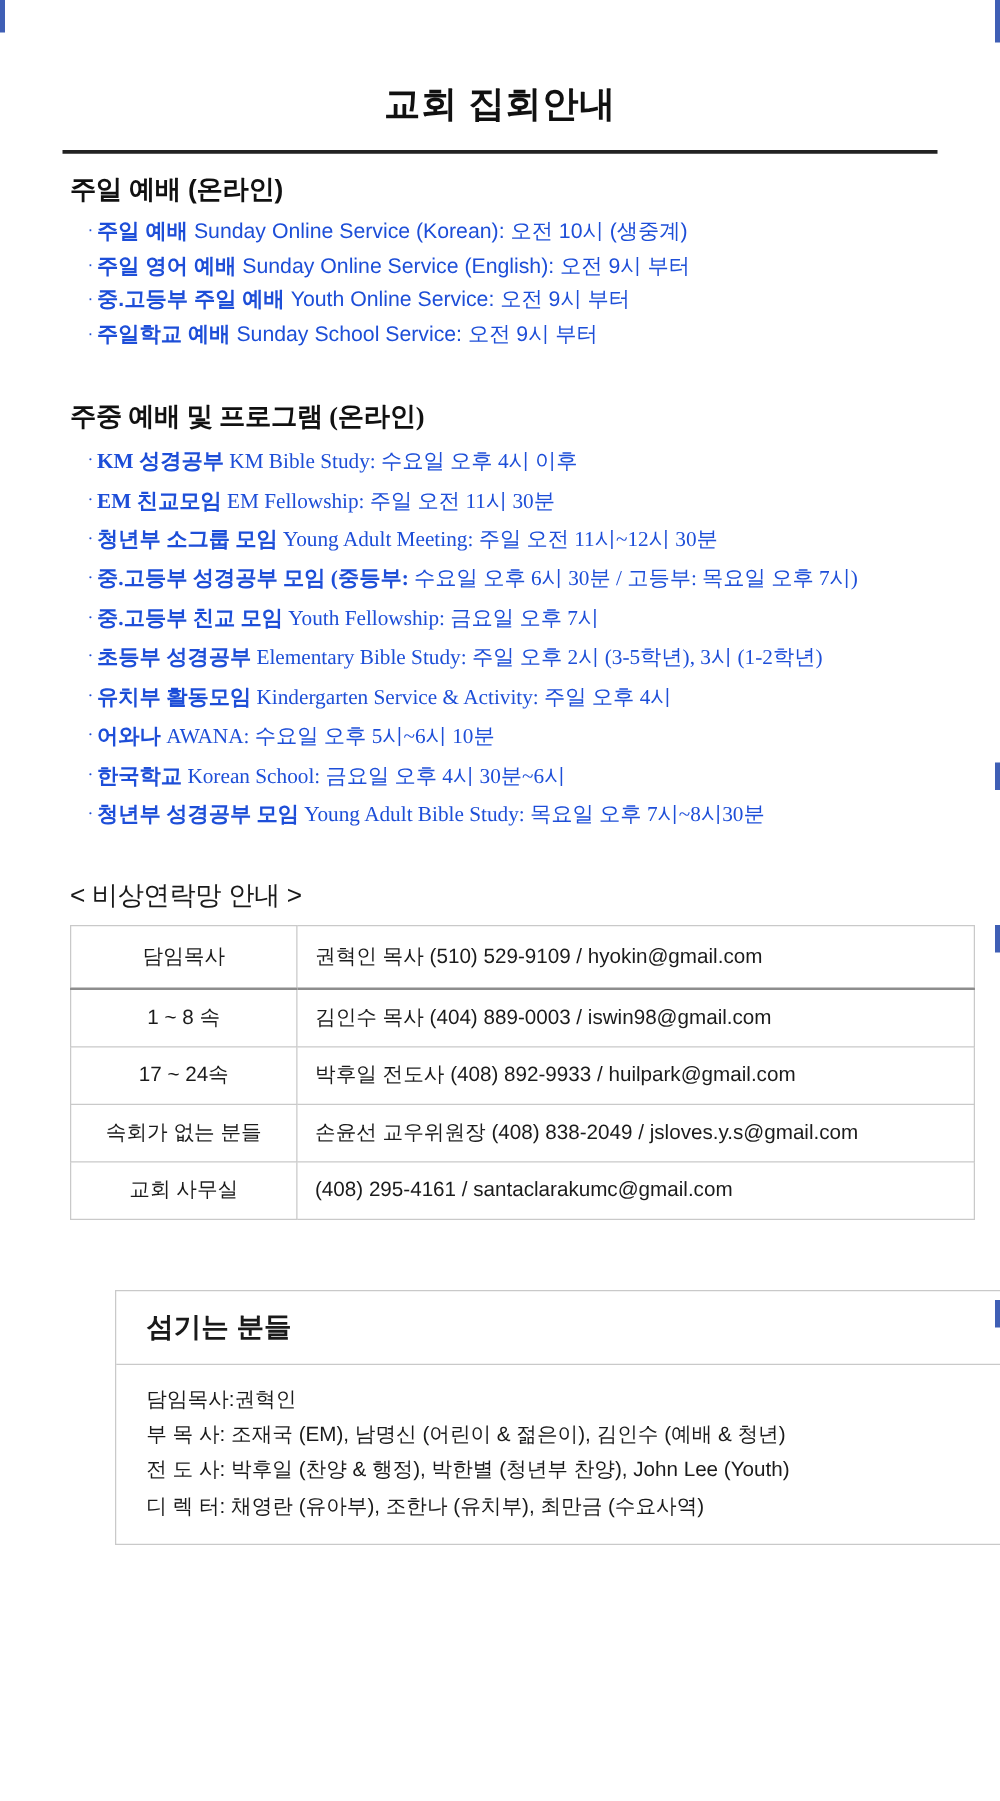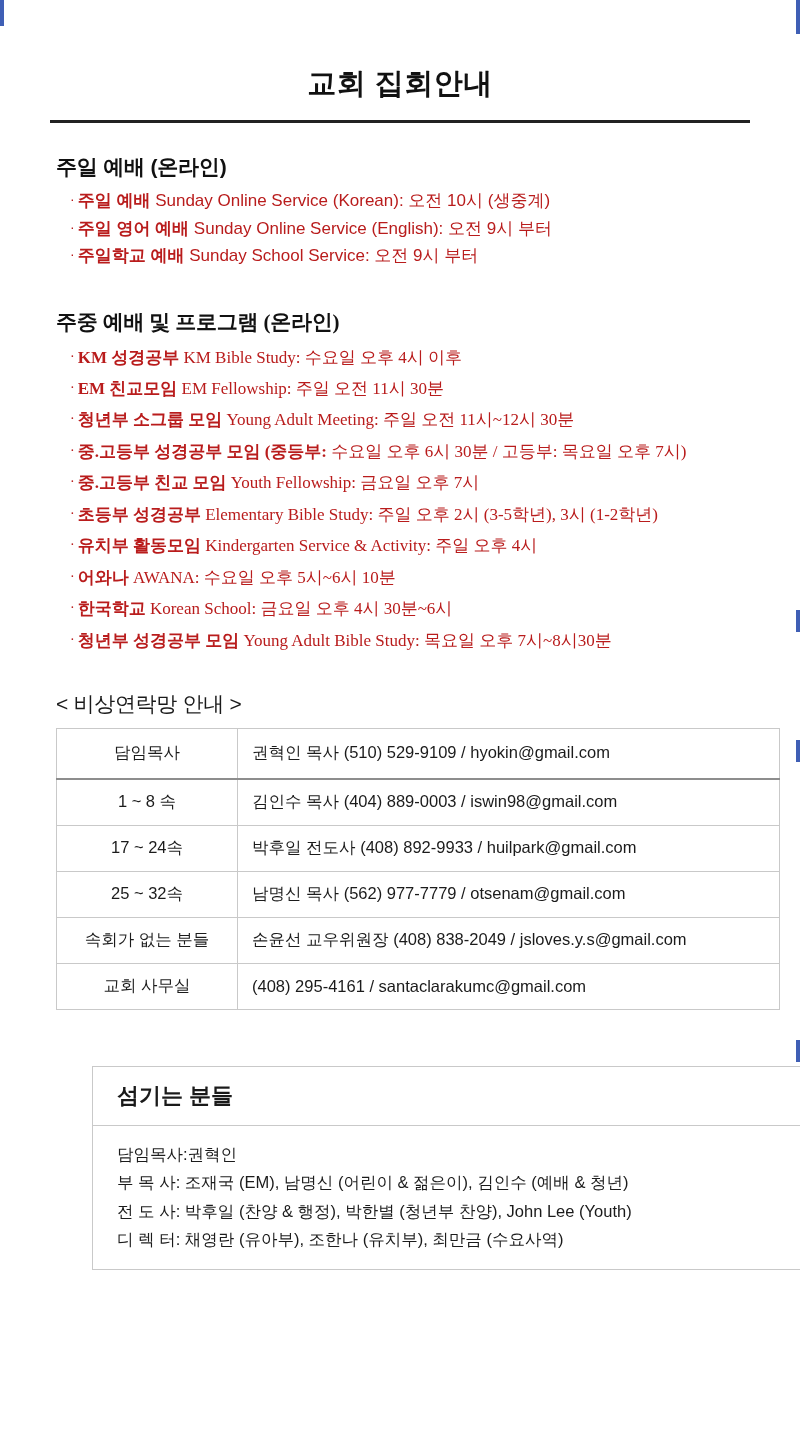--- a/index.html
+++ b/index.html
@@ -34,39 +34,39 @@
     color: #111;
   }
   .title-rule {
     border: 0;
     border-top: 3px solid #222;
     margin: 8px 14px 0 14px;
   }
 
   
   .section {
-    margin-top: 30px;
+    margin-top: 14px;
     padding-left: 20px;
   }
   .section-heading {
     font-size: 21px;
     font-weight: bold;
     color: #111;
     margin-bottom: 6px;
     letter-spacing: -0.2px;
   }
   ul.items {
     list-style: none;
     margin: 0;
     padding: 0 0 0 14px;
   }
   ul.items li {
     font-size: 17px;
     line-height: 1.62;
-    color: #b91c1c;
+    color: #1d4ed8;
     white-space: nowrap;
   }
   ul.items li .bullet {
     font-size: 14px;
     padding-right: 3px;
     vertical-align: 2px;
   }
   .kr-bold { font-weight: bold; }
 
   #weekday-section { margin-top: 38px; font-family: Liberation Serif, serif; }
@@ -161,20 +161,21 @@
   <div class="edge-mark edge-c"></div>
 
   <div class="doc-title">교회 집회안내</div>
   <hr class="title-rule">
 
   <div class="section" id="sunday-section">
     <div class="section-heading">주일 예배 (온라인)</div>
     <ul class="items" id="sunday-list">
         <li><span class="bullet">·</span><span class="kr-bold">주일 예배</span><span> Sunday Online Service (Korean): 오전 10시 (생중계)</span></li>
         <li><span class="bullet">·</span><span class="kr-bold">주일 영어 예배</span><span> Sunday Online Service (English): 오전 9시 부터</span></li>
+        <li><span class="bullet">·</span><span class="kr-bold">중.고등부 주일 예배</span><span> Youth Online Service: 오전 9시 부터</span></li>
         <li><span class="bullet">·</span><span class="kr-bold">주일학교 예배</span><span>  Sunday School  Service: 오전 9시 부터</span></li>
       </ul>
   </div>
 
   <div class="section" id="weekday-section">
     <div class="section-heading">주중 예배 및 프로그램 (온라인)</div>
     <ul class="items" id="weekday-list">
         <li><span class="bullet">·</span><span class="kr-bold">KM 성경공부</span><span> KM Bible Study:  수요일 오후 4시 이후</span></li>
         <li><span class="bullet">·</span><span class="kr-bold">EM 친교모임</span><span> EM Fellowship:  주일 오전 11시 30분</span></li>
         <li><span class="bullet">·</span><span class="kr-bold">청년부 소그룹 모임</span><span>  Young Adult Meeting: 주일  오전 11시~12시 30분</span></li>
@@ -198,24 +199,20 @@
           </tr>
           <tr>
             <td class="label">1 ~ 8 속</td>
             <td class="value">김인수 목사 (404) 889-0003 / iswin98@gmail.com</td>
           </tr>
           <tr>
             <td class="label">17 ~ 24속</td>
             <td class="value">박후일 전도사 (408) 892-9933 / huilpark@gmail.com</td>
           </tr>
           <tr>
-            <td class="label">25 ~ 32속</td>
-            <td class="value">남명신 목사 (562) 977-7779 / otsenam@gmail.com</td>
-          </tr>
-          <tr>
             <td class="label">속회가 없는 분들</td>
             <td class="value">손윤선 교우위원장 (408) 838-2049 / jsloves.y.s@gmail.com</td>
           </tr>
           <tr>
             <td class="label">교회 사무실</td>
             <td class="value">(408) 295-4161 / santaclarakumc@gmail.com</td>
           </tr>
         </tbody>
     </table>
   </div>

